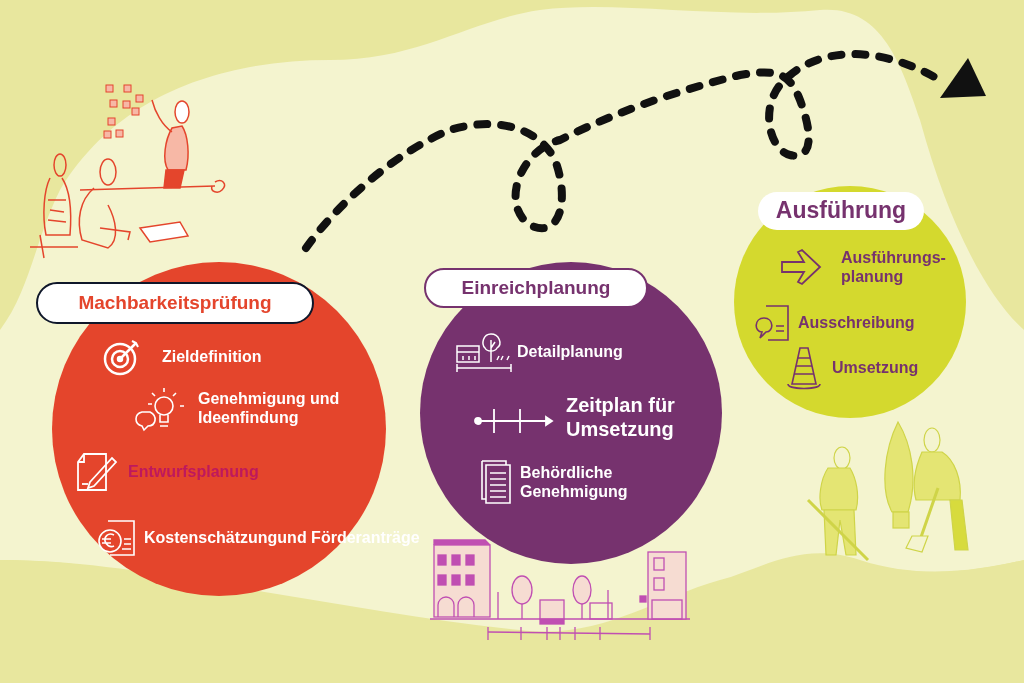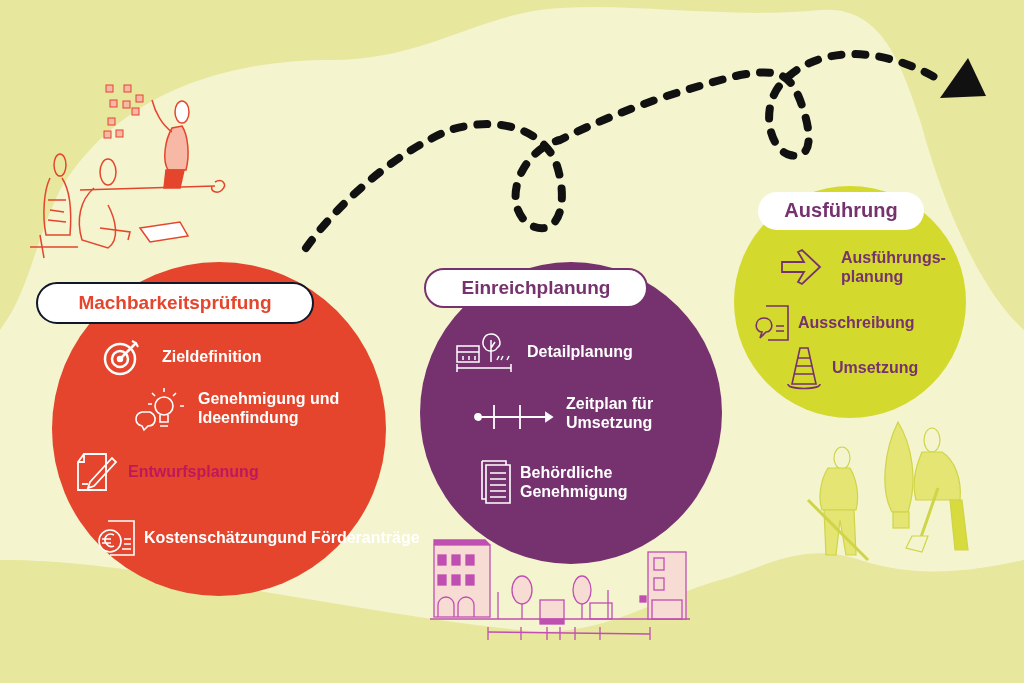--- a/index.html
+++ b/index.html
@@ -172,54 +172,54 @@
     <svg class="icon" width="60" height="44" viewBox="0 0 60 44">
       <g fill="none" stroke="#fff" stroke-width="1.5">
           <rect x="2" y="16" width="22" height="16"></rect>
           <path d="M 2 22 L 24 22 M 8 26 L 8 30 M 14 26 L 14 30 M 20 26 L 20 30"></path>
           <path d="M 36 4 C 28 4 26 14 30 18 C 32 22 40 22 42 18 C 48 14 44 4 36 4 Z"></path>
           <path d="M 36 10 L 36 32 M 36 18 L 40 12"></path>
           <path d="M 42 30 L 44 26 M 46 30 L 48 26 M 52 30 L 54 26"></path>
           <path d="M 2 38 L 56 38 M 2 34 L 2 42 M 56 34 L 56 42"></path>
         </g>
     </svg>
-    <span class="txt" style="color:#fff; font-size:16px; margin-left:12px;">Detailplanung</span>
+    <span class="txt" style="color:#fff; font-size:16px; margin-left:2px;">Detailplanung</span>
   </div>
 
   <div class="item" style="left:474px; top:393px;">
     <svg class="icon" width="80" height="40" viewBox="0 0 80 40">
       <g fill="none" stroke="#fff" stroke-width="1.8">
           <circle cx="4" cy="24" r="3" fill="#fff"></circle>
           <path d="M 4 24 L 72 24"></path>
           <path d="M 72 20 L 78 24 L 72 28 Z" fill="#fff"></path>
           <path d="M 20 12 L 20 36 M 46 12 L 46 36"></path>
         </g>
     </svg>
-    <span class="txt" style="color:#fff; font-size:16px; margin-left:12px; display:flex; flex-direction:column;">
+    <span class="txt" style="color:#fff; font-size:20px; margin-left:12px; display:flex; flex-direction:column;">
       <span>Zeitplan für</span>
       <span>Umsetzung</span>
     </span>
   </div>
 
   <div class="item" style="left:478px; top:459px;">
     <svg class="icon" width="36" height="46" viewBox="0 0 36 46">
       <g fill="none" stroke="#fff" stroke-width="1.6">
           <path d="M 8 6 L 8 44 L 32 44 L 32 6 Z"></path>
           <path d="M 4 2 L 28 2 L 28 6 M 4 2 L 4 40 L 8 40"></path>
           <path d="M 12 14 L 28 14 M 12 20 L 28 20 M 12 26 L 28 26 M 12 32 L 28 32 M 12 38 L 28 38"></path>
         </g>
     </svg>
     <span class="txt" style="color:#fff; font-size:16px; margin-left:6px; display:flex; flex-direction:column;">
       <span>Behördliche</span>
       <span>Genehmigung</span>
     </span>
   </div>
 
   <div class="circle" style="left:734px; top:186px; width:232px; height:232px; background:#d4d92e;"></div>
-  <div class="pill" style="left:758px; top:192px; width:166px; height:38px; line-height:36px; font-size:20px; color:#76326e;">Ausführung</div>
+  <div class="pill" style="left:758px; top:192px; width:166px; height:38px; line-height:36px; font-size:23px; color:#76326e;">Ausführung</div>
 
   <div class="item" style="left:780px; top:246px;gap:11px;">
     <svg class="icon" width="44" height="42" viewBox="0 0 44 42">
       <g fill="none" stroke="#76326e" stroke-width="1.8">
           <path d="M 2 16 L 24 16 L 18 6 L 22 4 L 40 21 L 22 38 L 18 36 L 24 26 L 2 26 Z"></path>
         </g>
     </svg>
     <span class="txt" style="color:#76326e; font-size:16px; margin-left:6px; display:flex; flex-direction:column;">
       <span>Ausführungs-</span>
       <span>planung</span>

